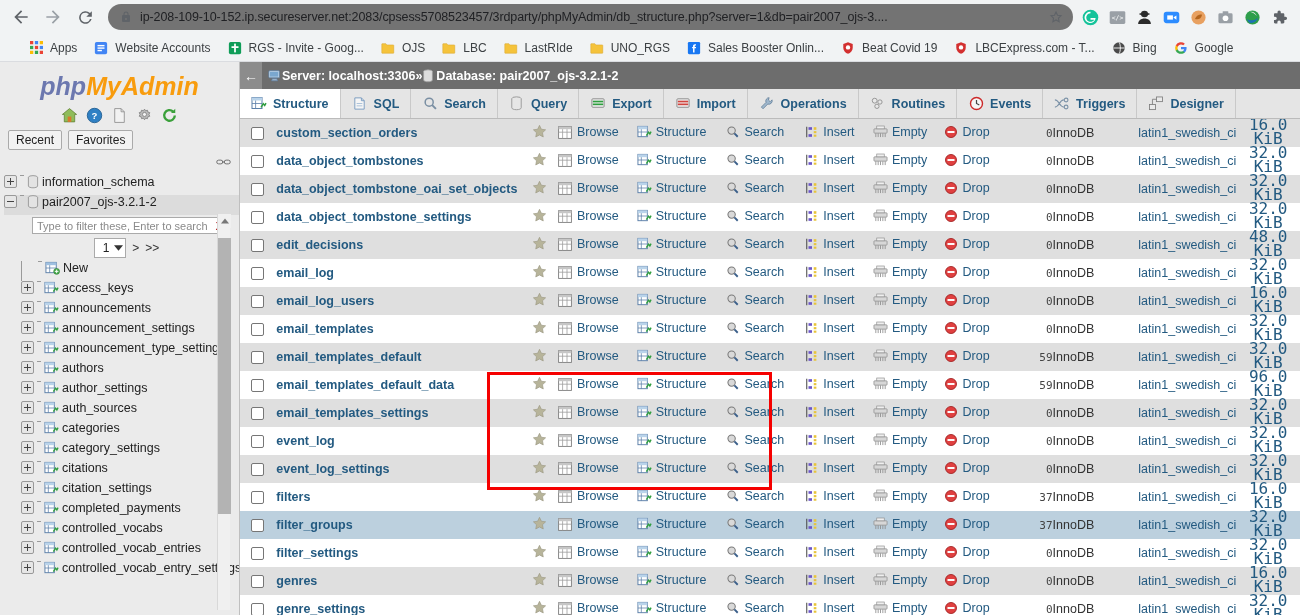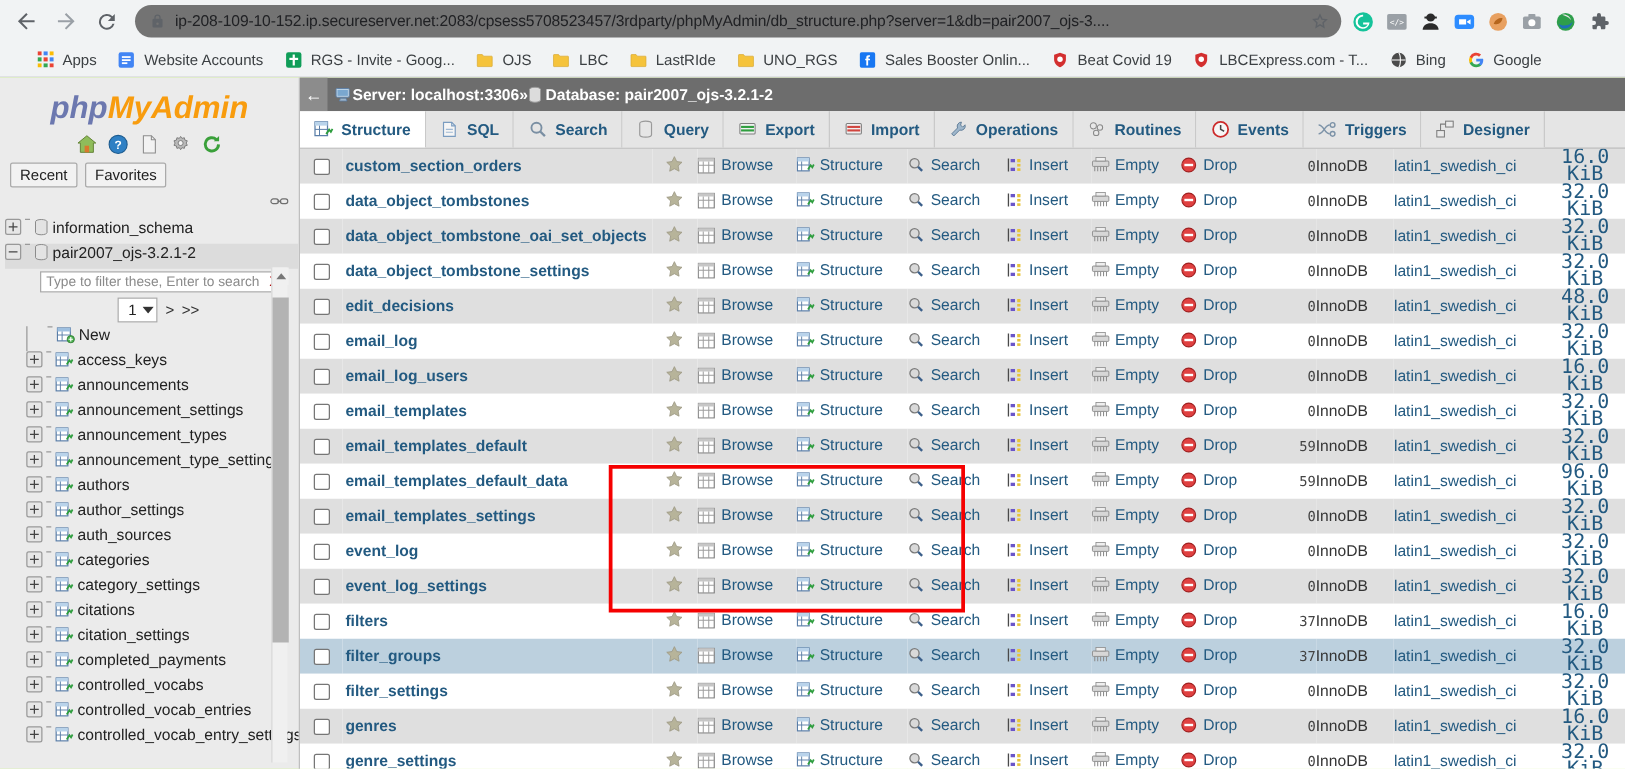--- a/index.html
+++ b/index.html
@@ -38,21 +38,21 @@
   #bookmarks-bar {
     height: 28px; display: flex; align-items: center; gap: 0px;
     background: #f1f3f4; padding: 0 20px; border-bottom: 1px solid #dadce0;
     font-size: 12px; color: #3c4043; white-space: nowrap; overflow: hidden;
   }
   .bm { display: flex; align-items: center; gap: 6px; padding: 3px 8px; border-radius: 4px; flex: none; }
   .bm-label { font-size: 12px; color: #3c4043; }
   .bm-ico { width: 16px; height: 16px; flex: none; display: flex; align-items: center; justify-content: center; }
 
   
-  #pma { display: flex; width: 1300px; height: 553px; background: #bef264; }
+  #pma { display: flex; width: 1300px; height: 553px; background: #a16207; }
 
   
   #sidebar {
     width: 240px; flex: none; background: #ebebeb; position: relative;
     border-right: 1px solid #bfbfbf; overflow: hidden;
   }
   #pma-logo { text-align: center; padding: 10px 0 2px; font-size: 25px; font-weight: bold; font-style: italic; }
   #pma-logo .php { color: #6c78af; }
   #pma-logo .mya { color: #f89c0e; }
   #logo-icons { display: flex; justify-content: center; gap: 7px; padding: 3px 0 4px; }
@@ -132,21 +132,21 @@
   .c-name  { width: 245px; }
   .c-star  { width: 36px;  text-align: center; }
   .c-act   { width: 78px;  }
   .c-act.w-struct { width: 88px; }
   .c-act.w-search { width: 78px; }
   .c-act.w-insert { width: 68px; }
   .c-act.w-empty  { width: 70px; }
   .c-act.w-drop   { width: 64px; }
   .c-rows  { width: 44px;  text-align: right; padding-right: 6px; }
   .c-eng   { width: 62px;  text-align: left; }
-  .c-coll  { width: 120px; text-align: left; }
+  .c-coll  { width: 120px; text-align: right; }
   .c-size  { width: 63px;  text-align: center; }
 
   .chk {
     width: 13px; height: 13px; border: 1px solid #767676; background: #fff;
     border-radius: 2px; display: inline-block; vertical-align: middle;
   }
   .tname { color: #235a81; font-weight: bold; padding-left: 2px; }
   .alink { color: #235a81; display: inline-flex; align-items: center; gap: 4px; }
   .a-ico { width: 15px; height: 15px; flex: none; display: flex; align-items: center; justify-content: center; }
   .num { color: #444; font-family: "DejaVu Sans Mono", monospace; font-size: 11px; }
@@ -523,32 +523,20 @@
             <span class="indent2"></span>
             <span class="tw plus"></span>
             <span class="dash"></span>
             <span class="tbl-ico"><svg width="15" height="14" viewBox="0 0 16 14">
                 <rect x="1" y="1" width="10" height="11" fill="#fff" stroke="#5a7ea8" stroke-width="1"></rect>
                 <rect x="1" y="1" width="10" height="3" fill="#b9d3ea"></rect>
                 <path d="M1 7h10M4.6 4v8" stroke="#5a7ea8" stroke-width="0.8"></path>
                 <path d="M10 10.8l2.3-3.6 1.4 1.8 1.3-2.4" fill="none" stroke="#2f9e3f" stroke-width="1.5"></path>
               </svg></span>
             <span class="tree-label">announcement_settings</span>
-          </div>
-          <div class="tree-row">
-            <span class="indent2"></span>
-            <span class="tw plus"></span>
-            <span class="dash"></span>
-            <span class="tbl-ico"><svg width="15" height="14" viewBox="0 0 16 14">
-                <rect x="1" y="1" width="10" height="11" fill="#fff" stroke="#5a7ea8" stroke-width="1"></rect>
-                <rect x="1" y="1" width="10" height="3" fill="#b9d3ea"></rect>
-                <path d="M1 7h10M4.6 4v8" stroke="#5a7ea8" stroke-width="0.8"></path>
-                <path d="M10 10.8l2.3-3.6 1.4 1.8 1.3-2.4" fill="none" stroke="#2f9e3f" stroke-width="1.5"></path>
-              </svg></span>
-            <span class="tree-label">announcement_types</span>
           </div>
           <div class="tree-row">
             <span class="indent2"></span>
             <span class="tw plus"></span>
             <span class="dash"></span>
             <span class="tbl-ico"><svg width="15" height="14" viewBox="0 0 16 14">
                 <rect x="1" y="1" width="10" height="11" fill="#fff" stroke="#5a7ea8" stroke-width="1"></rect>
                 <rect x="1" y="1" width="10" height="3" fill="#b9d3ea"></rect>
                 <path d="M1 7h10M4.6 4v8" stroke="#5a7ea8" stroke-width="0.8"></path>
                 <path d="M10 10.8l2.3-3.6 1.4 1.8 1.3-2.4" fill="none" stroke="#2f9e3f" stroke-width="1.5"></path>

